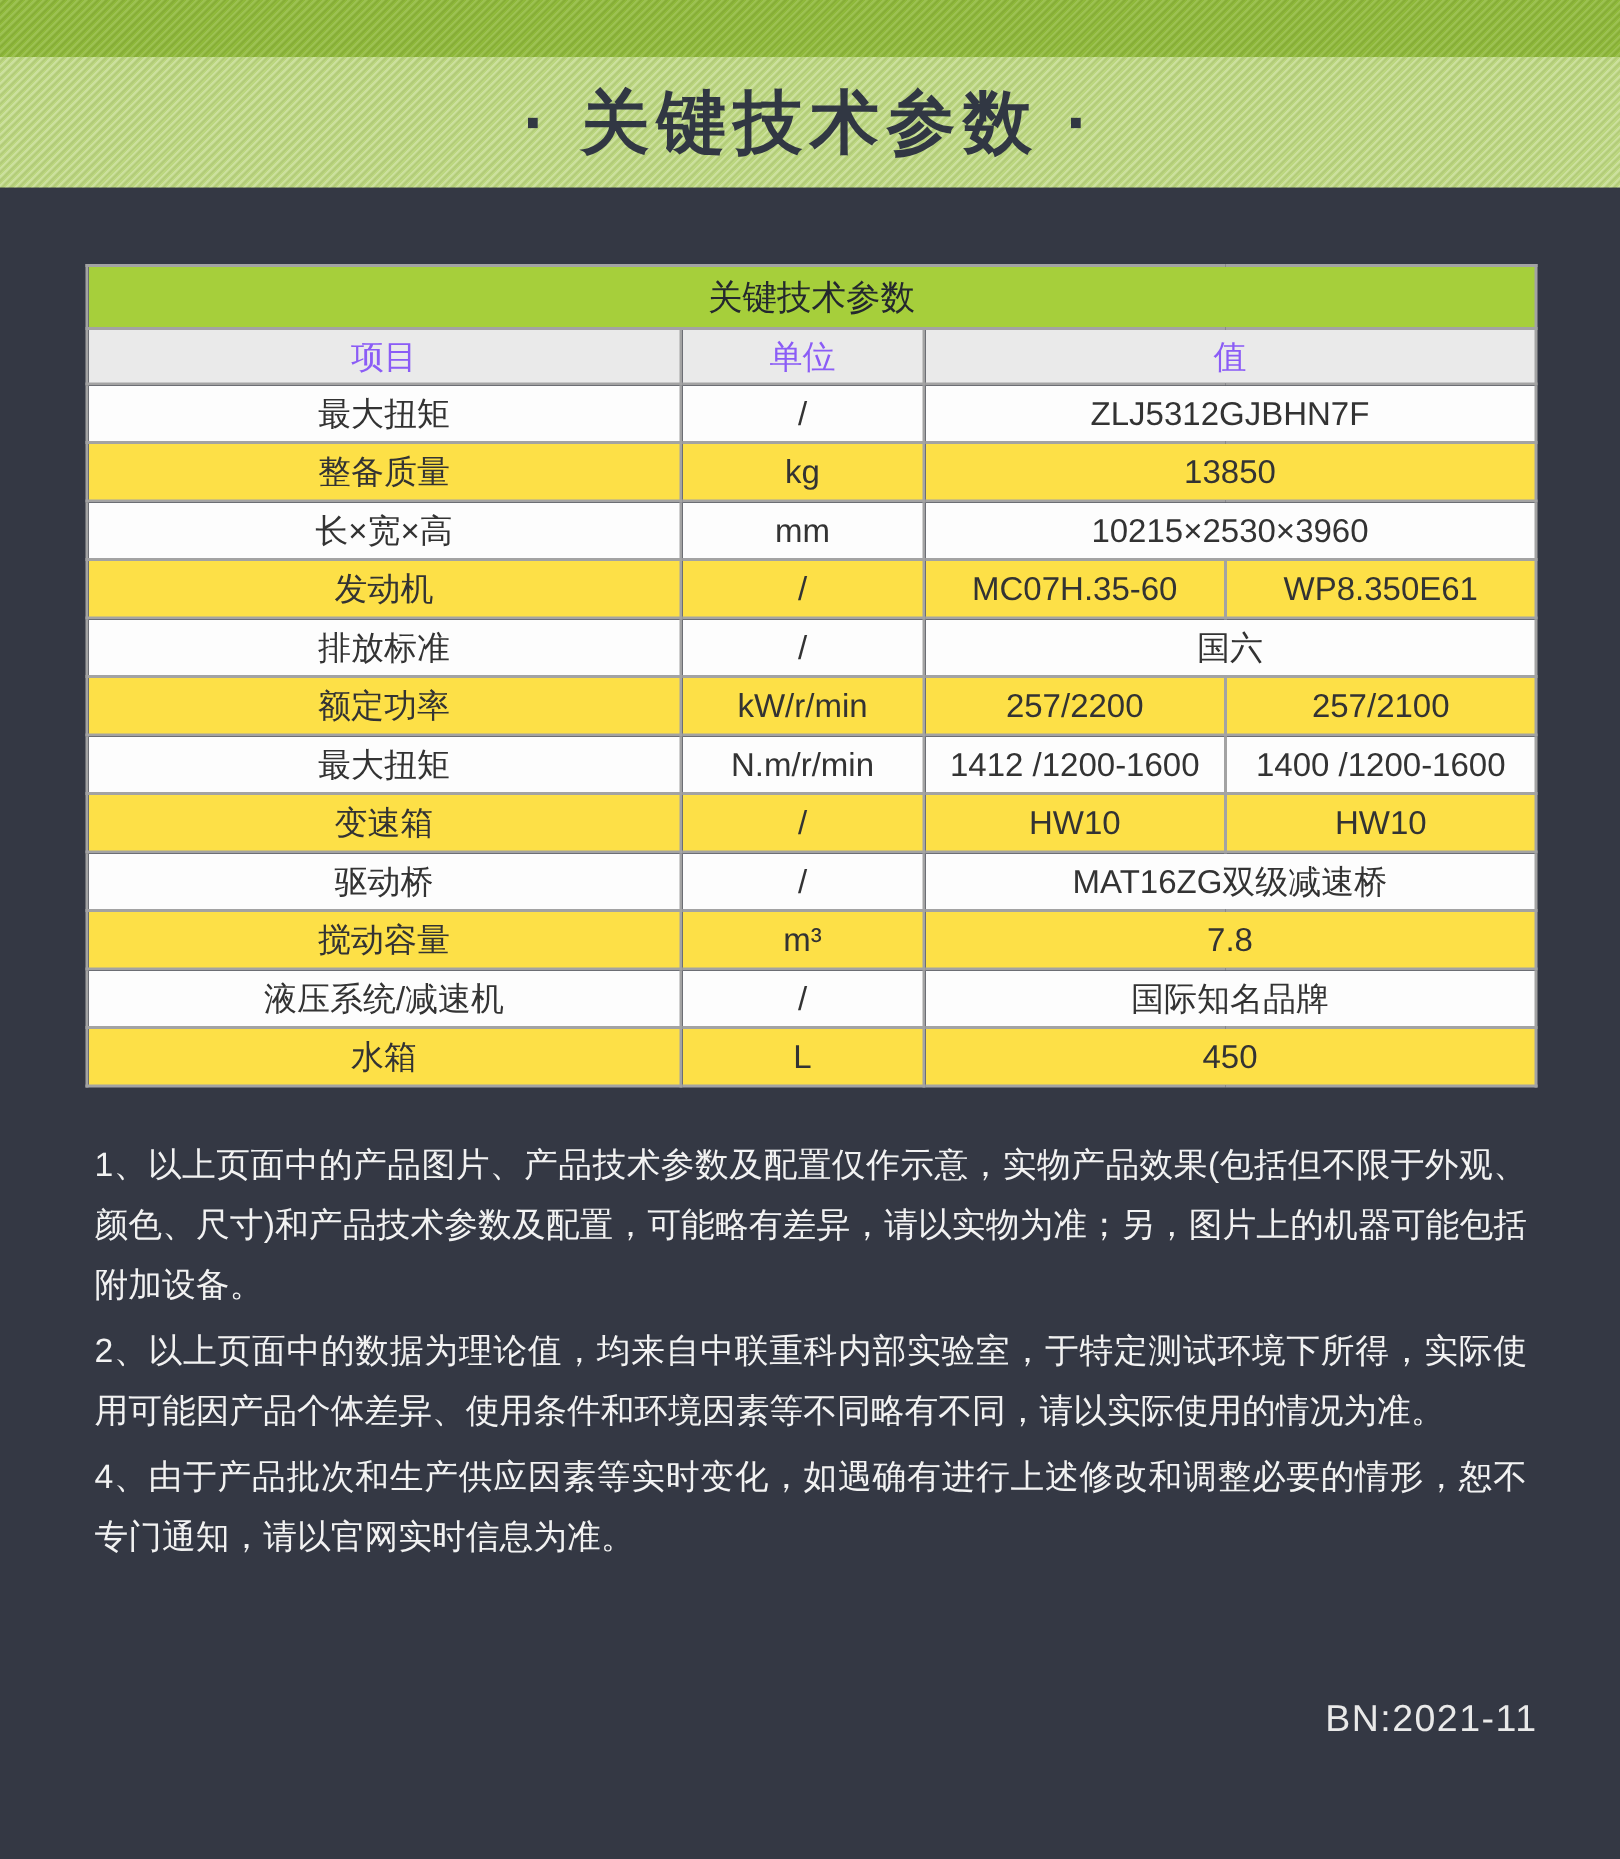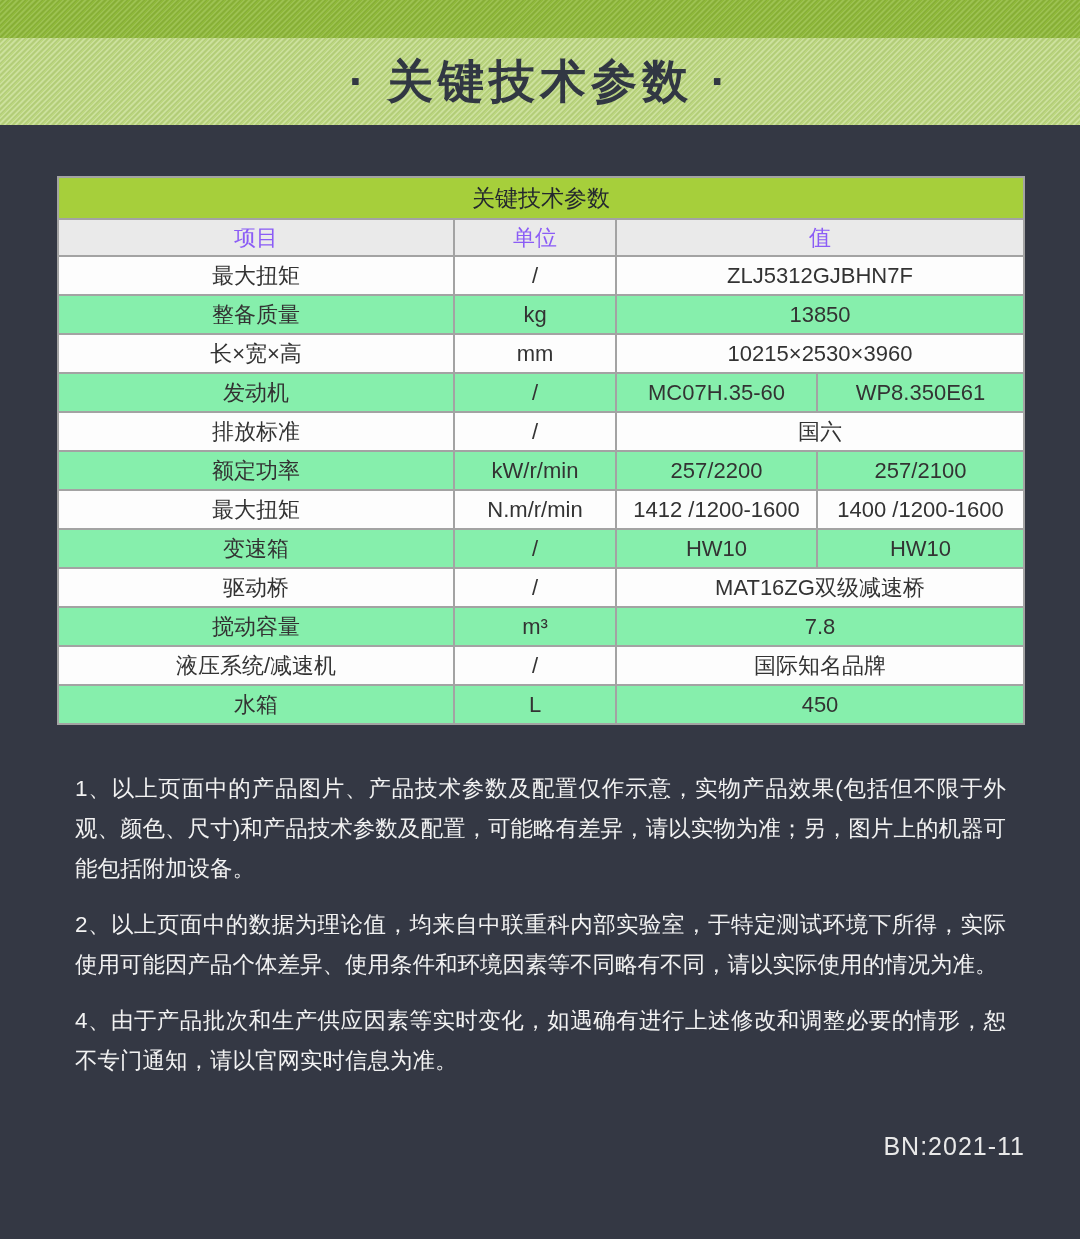--- a/index.html
+++ b/index.html
@@ -76,34 +76,34 @@
     background: #a6cf3b;
     color: #24282e;
     font-size: 23px;
   }
   tr.col-head td {
     height: 35px;
     background: #eaeaea;
     color: #8b5cf6;
   }
   tr.row-white td { background: #fdfdfd; height: 37px; }
-  tr.row-gray  td { background: #86efac; height: 37px; }
+  tr.row-gray  td { background: #fde047; height: 37px; }
 
   
   .notes {
     position: absolute;
     left: 59px;
     top: 753px;
     width: 963px;
     color: #f2f2f2;
     font-size: 22.5px;
     line-height: 40px;
     text-align: justify;
   }
-  .notes p { margin: 16px; }
+  .notes p { margin: 4px; }
 
   
   .bn {
     position: absolute;
     right: 55px;
     top: 1132px;
     font-size: 25px;
     color: #e9e9e9;
     letter-spacing: 1px;
   }

